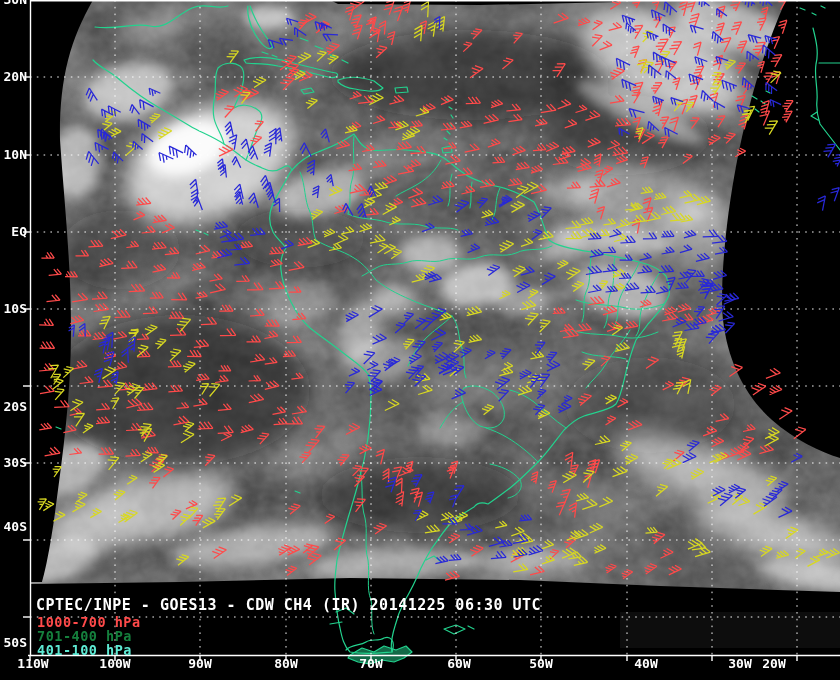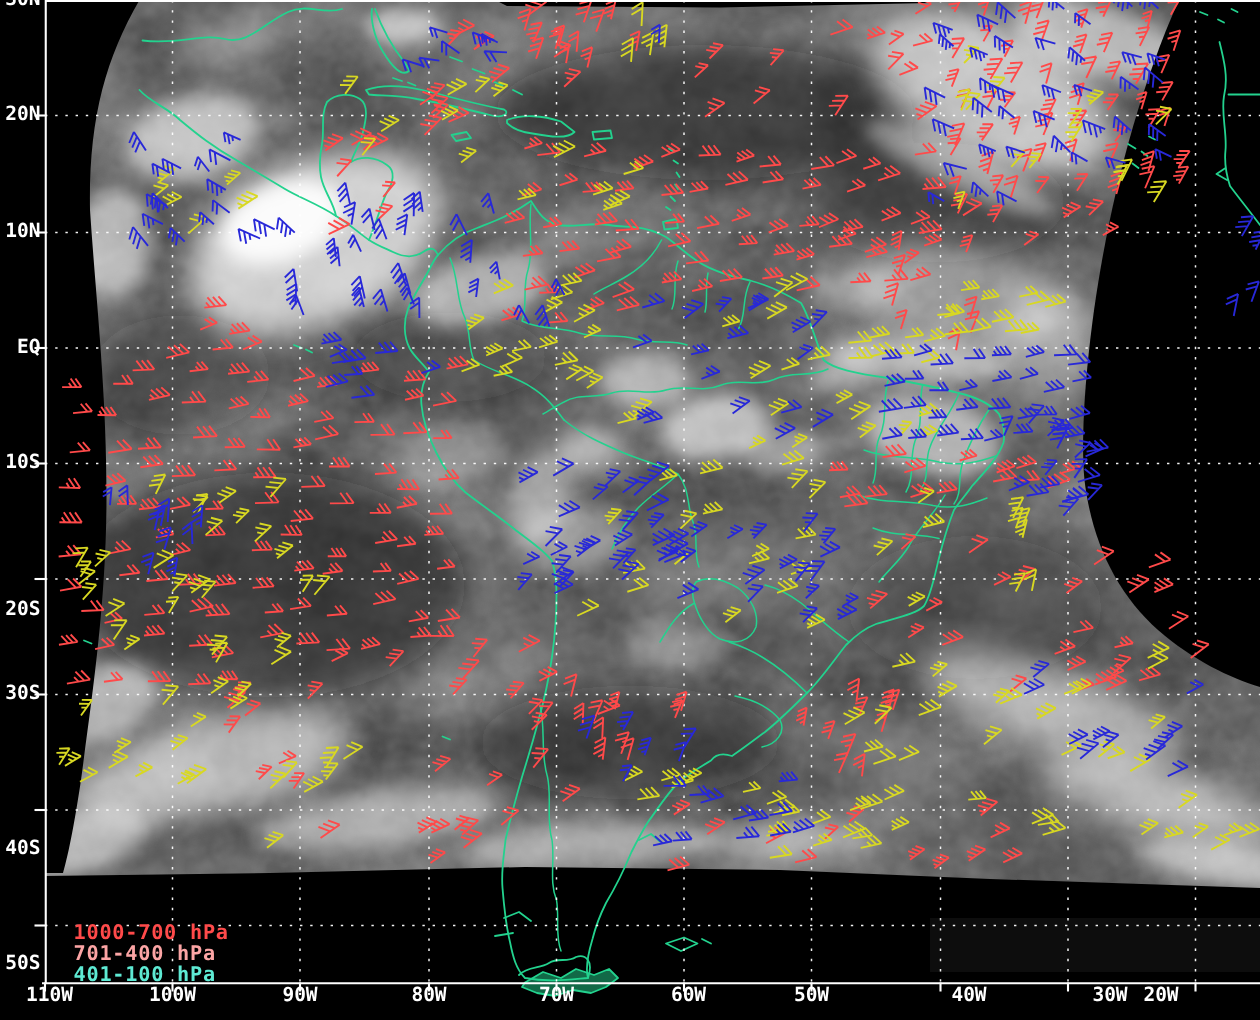--- a/index.html
+++ b/index.html
@@ -5,21 +5,21 @@
   html,body{margin:0;padding:0;background:#000;}
   body{width:840px;height:680px;overflow:hidden;position:relative;
        font-family:"DejaVu Sans Mono","Liberation Mono",monospace;}
   #frame{position:absolute;left:0;top:0;width:840px;height:680px;}
   svg{position:absolute;left:0;top:0;display:block;}
   .lbl{position:absolute;color:#fff;font-weight:bold;font-size:13px;line-height:14px;
        white-space:nowrap;user-select:none;}
   .lat{width:27px;text-align:right;left:0;}
   .lon{top:657px;transform:translateX(-50%);}
   #map-title{left:36px;top:598px;font-size:15px;letter-spacing:.5px;color:#fff;}
-  .leg{left:37px;font-size:13.5px;letter-spacing:.5px;margin-left:12px;}
+  .leg{left:37px;font-size:13.5px;letter-spacing:.5px;}
 </style>
 </head>
 <body>
 
 <div id="frame">
 
 <svg width="840" height="680" viewBox="0 0 840 680">
   <defs>
     <filter id="b3">
           <feGaussianBlur stdDeviation="3"></feGaussianBlur>
@@ -1073,31 +1073,32 @@
   </g>
 </svg>
 
 <div class="lbl lat" style="top:-7px">30N</div>
 <div class="lbl lat" style="top:70px">20N</div>
 <div class="lbl lat" style="top:148px">10N</div>
 <div class="lbl lat" style="top:225px">EQ</div>
 <div class="lbl lat" style="top:302px">10S</div>
 <div class="lbl lat" style="top:400px">20S</div>
 <div class="lbl lat" style="top:456px">30S</div>
-<div class="lbl lat" style="top:559px">40S</div>
+<div class="lbl lat" style="top:520px">40S</div>
 <div class="lbl lat" style="top:636px">50S</div>
 
 <div class="lbl lon" style="left:33px">110W</div>
 <div class="lbl lon" style="left:115px">100W</div>
 <div class="lbl lon" style="left:200px">90W</div>
 <div class="lbl lon" style="left:286px">80W</div>
 <div class="lbl lon" style="left:371px">70W</div>
 <div class="lbl lon" style="left:459px">60W</div>
 <div class="lbl lon" style="left:541px">50W</div>
 <div class="lbl lon" style="left:646px">40W</div>
 <div class="lbl lon" style="left:740px">30W</div>
 <div class="lbl lon" style="left:774px">20W</div>
 
+<div class="lbl" id="map-title">CPTEC/INPE - GOES13 - CDW CH4 (IR) 20141225 06:30 UTC</div>
 <div class="lbl leg" style="top: 615px; color: rgb(255, 74, 74);">1000-700 hPa</div>
-<div class="lbl leg" style="top: 629px; color: #fca5a5;">701-400 hPa</div>
+<div class="lbl leg" style="top: 629px; color: #15803d;">701-400 hPa</div>
 <div class="lbl leg" style="top: 643px; color: #5eead4;">401-100 hPa</div>
 
 </div>
 
 </body></html>

